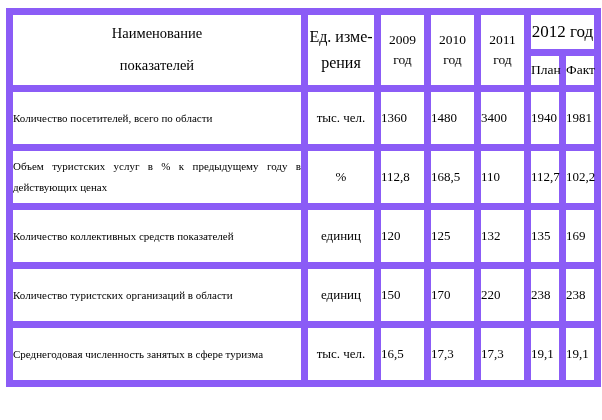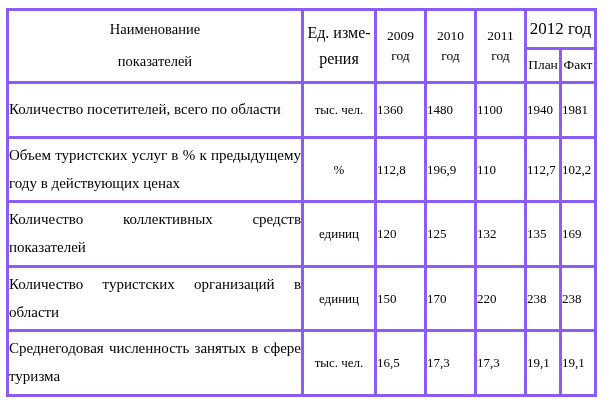--- a/index.html
+++ b/index.html
@@ -21,21 +21,21 @@
     box-sizing: border-box;
     padding: 8px 6px 0 6px;
   }
   table.stats {
     border-collapse: collapse;
     width: 588px;
     table-layout: fixed;
     font-size: 13px;
   }
   table.stats td, table.stats th {
-    border: 3px solid #8b5cf6;
+    border: 7px solid #8b5cf6;
     padding: 3px 0;
     vertical-align: middle;
     font-weight: normal;
   }
   
   .hdr-main {
     text-align: center;
     font-weight: bold;
     font-size: 14.5px;
     line-height: 2.2;
@@ -64,21 +64,21 @@
   .hdr-sub {
     text-align: center;
     font-weight: bold;
     font-size: 13.5px;
     padding: 4px 1px;
   }
   
   td.label {
     text-align: justify;
     text-align-last: left;
-    font-size: 15px;
+    font-size: 11px;
     line-height: 1.85;
     padding: 4px 5px;
     height: 46px;
   }
   td.label.justify {
     text-align: justify;
     margin-top: 36px;
   }
   td.unit {
     text-align: center;
@@ -141,29 +141,29 @@
         <th class="hdr-sub">План</th>
         <th class="hdr-sub">Факт</th>
       </tr>
     </thead>
     <tbody>
       <tr>
         <td class="label">Количество посетителей, всего по области</td>
         <td class="unit">тыс. чел.</td>
         <td class="val">1360</td>
         <td class="val">1480</td>
-        <td class="val">1100</td>
+        <td class="val">3400</td>
         <td class="val">1940</td>
         <td class="val">1981</td>
       </tr>
       <tr>
         <td class="label justify">Объем туристских услуг в % к предыдущему году в действующих ценах</td>
         <td class="unit">%</td>
         <td class="val">112,8</td>
-        <td class="val">196,9</td>
+        <td class="val">168,5</td>
         <td class="val">110</td>
         <td class="val">112,7</td>
         <td class="val">102,2</td>
       </tr>
       <tr>
         <td class="label">Количество коллективных средств показателей</td>
         <td class="unit">единиц</td>
         <td class="val">120</td>
         <td class="val">125</td>
         <td class="val">132</td>

